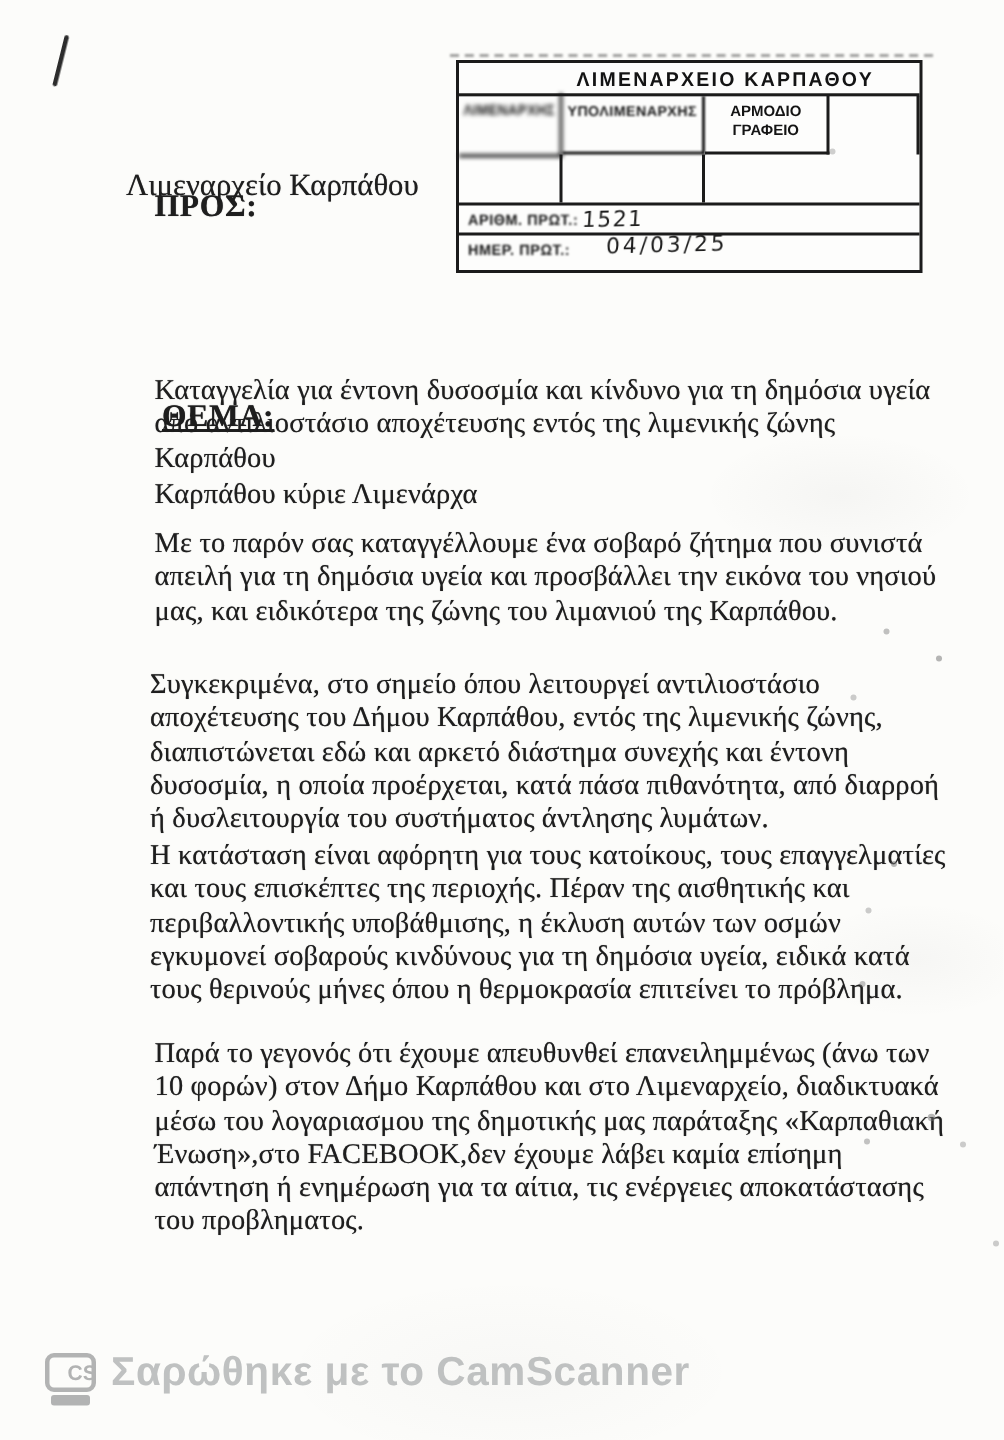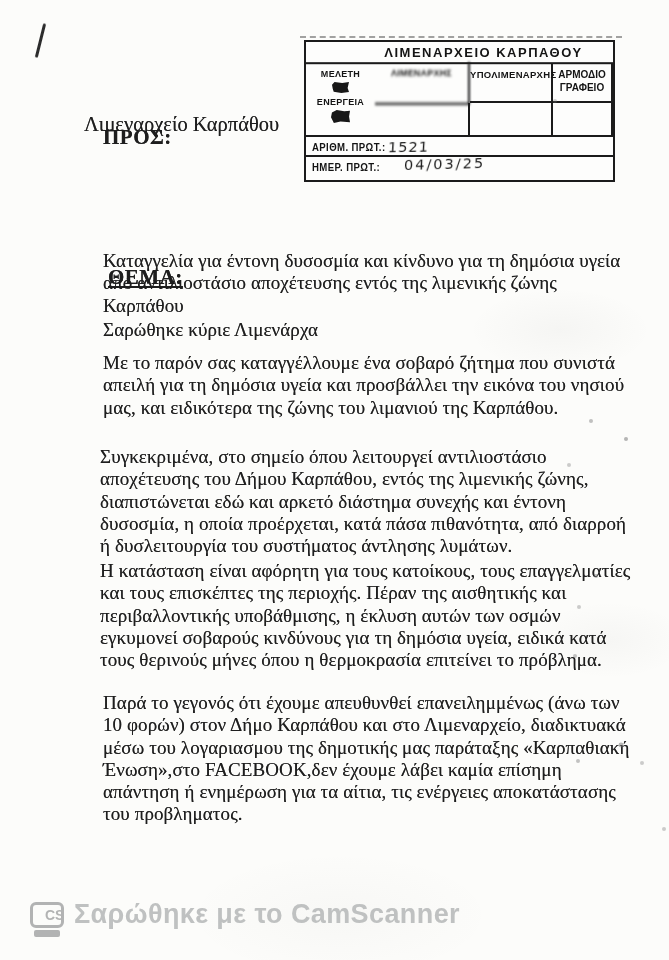--- a/index.html
+++ b/index.html
@@ -104,45 +104,39 @@
 
   <div class="noise-top"></div>
 
   <div class="stamp">
     <div class="stamp-title">ΛΙΜΕΝΑΡΧΕΙΟ ΚΑΡΠΑΘΟΥ</div>
     <div class="stamp-grid">
       <div class="cell cr cb col-label c1">ΛΙΜΕΝΑΡΧΗΣ</div>
       <div class="cell cr cb col-label c2">ΥΠΟΛΙΜΕΝΑΡΧΗΣ</div>
       <div class="cell cr cb col-label c3">ΑΡΜΟΔΙΟ
 ΓΡΑΦΕΙΟ</div>
-      <div class="cell c4">
-        <div class="lbl">ΜΕΛΕΤΗ</div>
-        <div class="blob"></div>
-        <div class="lbl">ΕΝΕΡΓΕΙΑ</div>
-        <div class="blob b2"></div>
-      </div>
       <div class="cell cr"></div>
       <div class="cell cr"></div>
       <div class="cell cr"></div>
     </div>
     <div class="stamp-row">
       <span class="srl">ΑΡΙΘΜ. ΠΡΩΤ.:</span>
       <span class="hand hand-num">1521</span>
     </div>
     <div class="stamp-row last">
       <span class="srl">ΗΜΕΡ. ΠΡΩΤ.:</span>
       <span class="hand hand-date">04/03/25</span>
     </div>
   </div>
 
   <div class="h-label thema">ΘΕΜΑ:</div>
   <p class="para p-subject">Καταγγελία για έντονη δυσοσμία και κίνδυνο για τη δημόσια υγεία
 από αντιλιοστάσιο αποχέτευσης εντός της λιμενικής ζώνης
 Καρπάθου</p>
-  <p class="para p-salutation">Σαρώθηκε κύριε Λιμενάρχα</p>
+  <p class="para p-salutation">Καρπάθου κύριε Λιμενάρχα</p>
   <p class="para p2">Συγκεκριμένα, στο σημείο όπου λειτουργεί αντιλιοστάσιο
 αποχέτευσης του Δήμου Καρπάθου, εντός της λιμενικής ζώνης,
 διαπιστώνεται εδώ και αρκετό διάστημα συνεχής και έντονη
 δυσοσμία, η οποία προέρχεται, κατά πάσα πιθανότητα, από διαρροή
 ή δυσλειτουργία του συστήματος άντλησης λυμάτων.</p>
   <p class="para p1">Με το παρόν σας καταγγέλλουμε ένα σοβαρό ζήτημα που συνιστά
 απειλή για τη δημόσια υγεία και προσβάλλει την εικόνα του νησιού
 μας, και ειδικότερα της ζώνης του λιμανιού της Καρπάθου.</p>
   <p class="para p3">Η κατάσταση είναι αφόρητη για τους κατοίκους, τους επαγγελματίες
 και τους επισκέπτες της περιοχής. Πέραν της αισθητικής και

